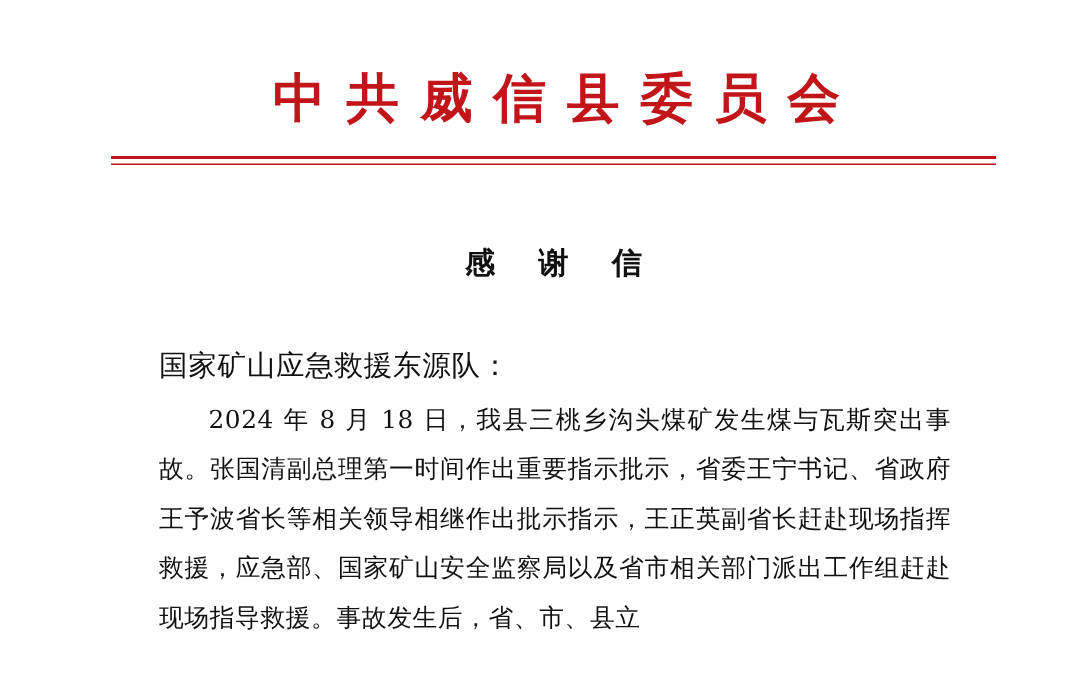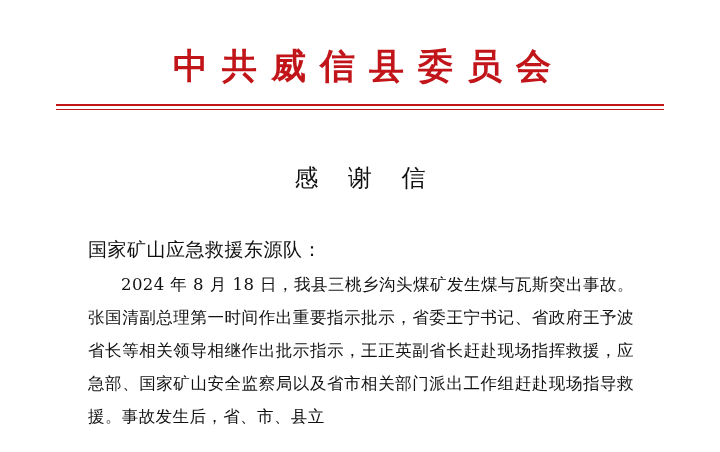--- a/index.html
+++ b/index.html
@@ -12,20 +12,21 @@
     background: #ffffff;
     font-family: "DejaVu Serif", "Liberation Serif", serif;
     overflow: hidden;
   }
   .page {
     position: relative;
     width: 720px;
     height: 452px;
     background: #ffffff;
     box-sizing: border-box;
+    padding-left: 18px;
   }
   .letterhead {
     padding-top: 44px;
     text-align: center;
   }
   .letterhead-title {
     color: #c1151a;
     font-size: 35px;
     font-weight: bold;
     letter-spacing: 14px;
@@ -44,22 +45,22 @@
   .rule-gap {
     height: 3px;
   }
   .rule-thin {
     height: 1px;
     background: #c1151a;
   }
   .doc-title {
     text-align: center;
     margin-top: 52px;
-    font-size: 24px;
-    font-weight: normal;
+    font-size: 20px;
+    font-weight: bold;
     letter-spacing: 11px;
     text-indent: 11px;
     color: #111111;
   }
   .body-block {
     margin: 36px 86px 0 88px;
     color: #111111;
     font-size: 16.5px;
     line-height: 2.0;
     text-align: justify;

